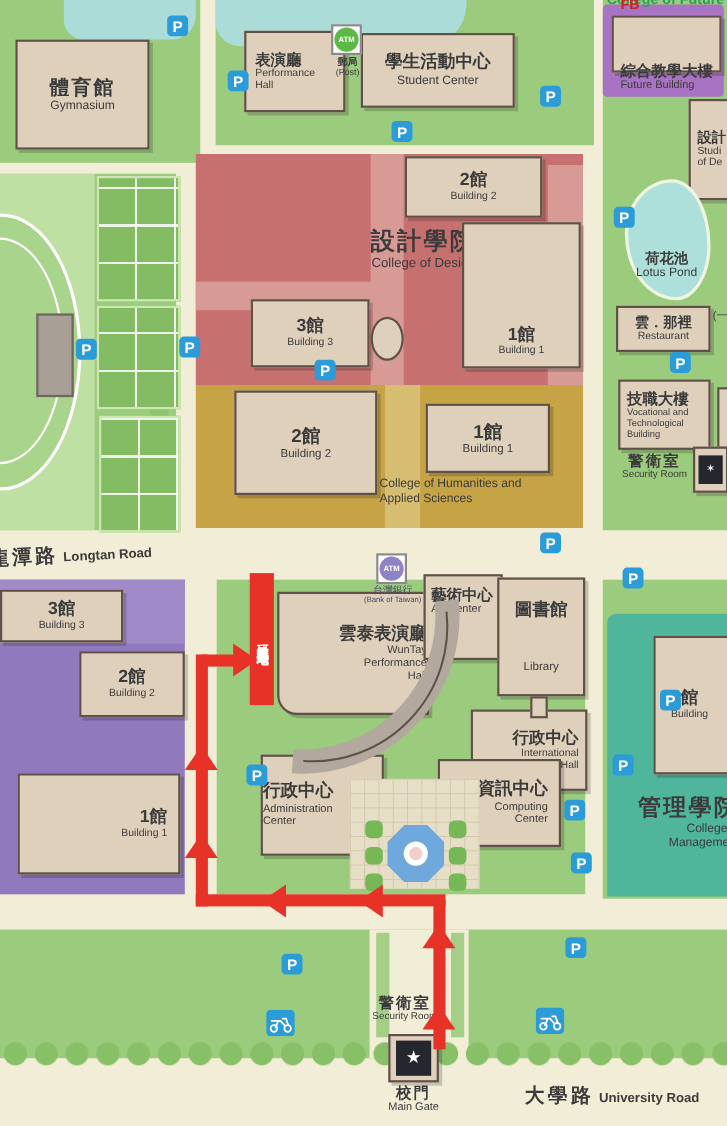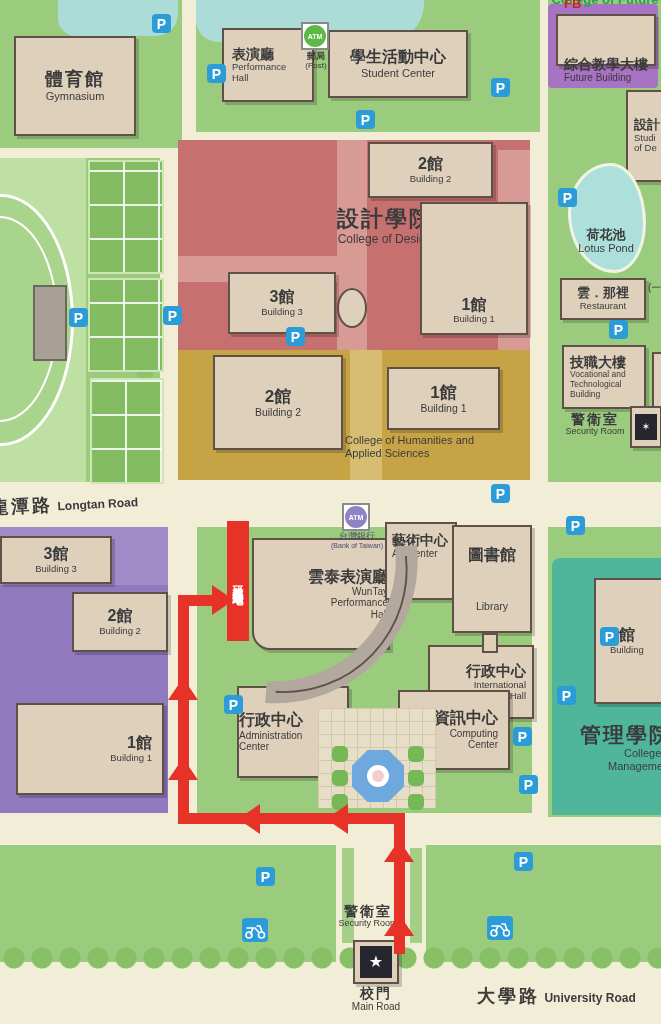--- a/index.html
+++ b/index.html
@@ -335,21 +335,21 @@
   <div class="small-lbl" style="left:330px;top:904px;width:76px;">
     <div style="font-size:14px;font-weight:600;letter-spacing:2px;">警衛室</div>
     <div style="font-size:9px;">Security Room</div>
   </div>
 
   <div class="bld" style="left:353px;top:940px;width:46px;height:44px;z-index:22;">
     <div class="emblem" style="width:32px;height:32px;font-size:16px;">★</div>
   </div>
   <div class="small-lbl" style="left:338px;top:986px;width:76px;z-index:22;">
     <div style="font-size:14px;font-weight:600;letter-spacing:2px;">校門</div>
-    <div style="font-size:10px;">Main Road</div>
+    <div style="font-size:10px;">Main Gate</div>
   </div>
 
   <div class="route" style="left:394px;top:818px;width:11px;height:136px;"></div>
   <div class="route" style="left:178px;top:813px;width:227px;height:11px;"></div>
   <div class="route" style="left:178px;top:595px;width:11px;height:229px;"></div>
   <div class="route" style="left:183px;top:595px;width:33px;height:11px;"></div>
   <div class="arr up" style="left:384px;top:840px;"></div>
   <div class="arr up" style="left:384px;top:914px;"></div>
   <div class="arr left" style="left:326px;top:804px;"></div>
   <div class="arr left" style="left:238px;top:804px;"></div>

